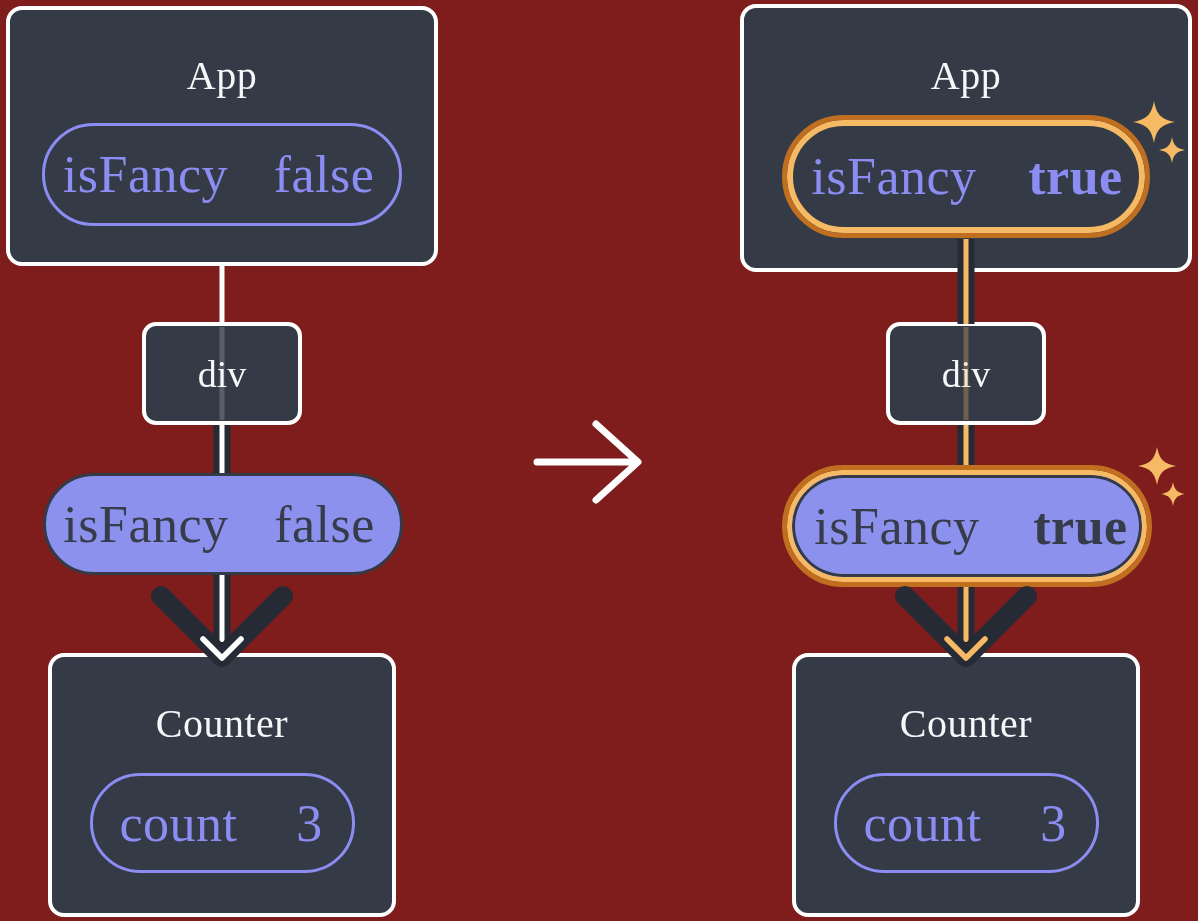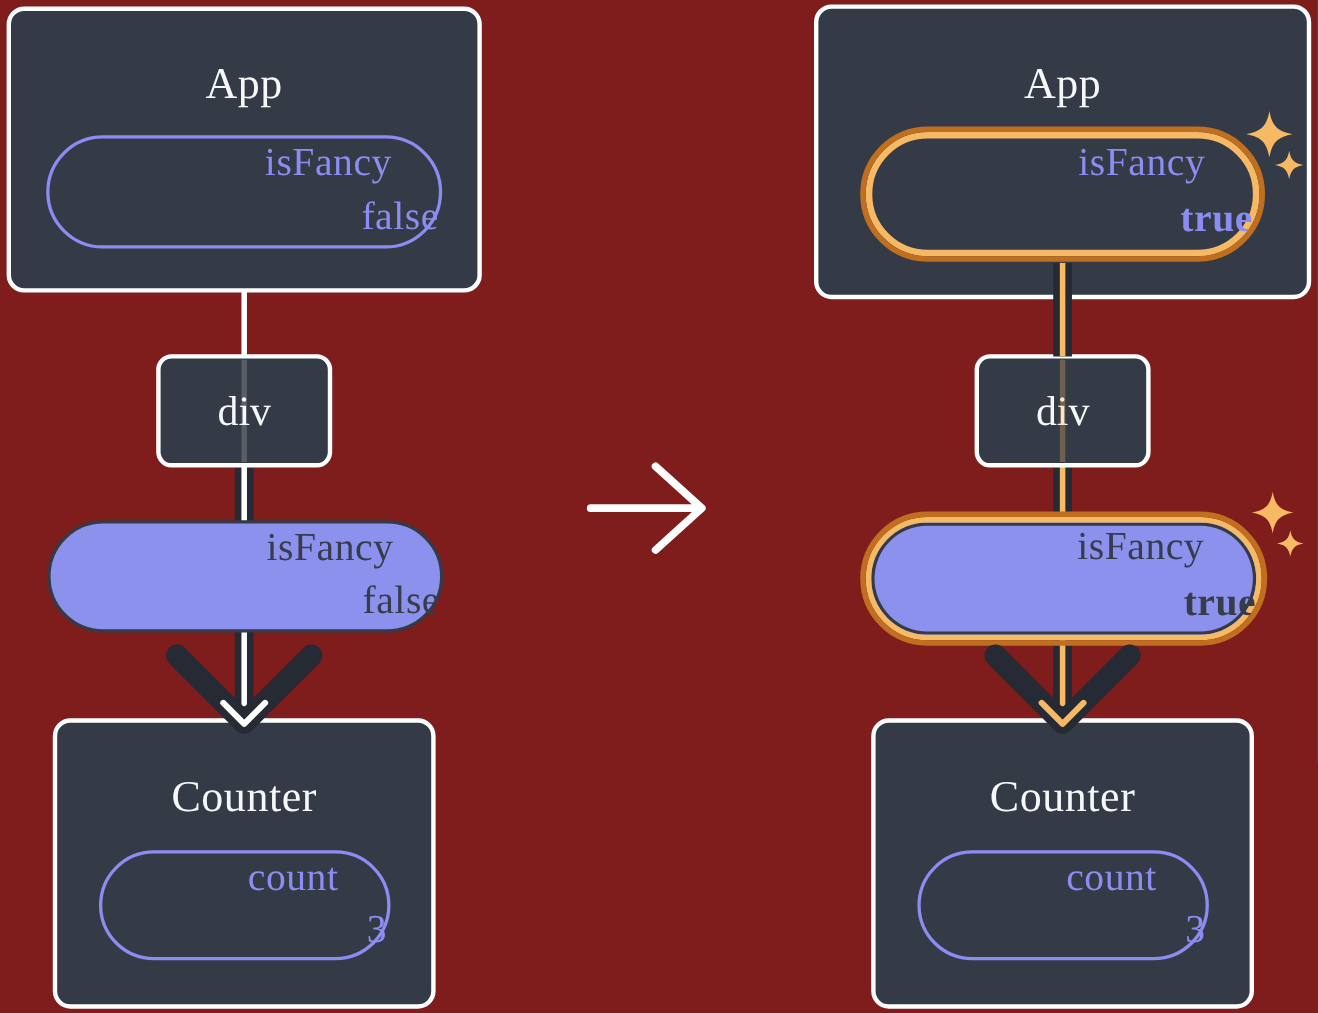--- a/index.html
+++ b/index.html
@@ -4,22 +4,22 @@
 <style>
   html,body{margin:0;padding:0;background:#4C6872;}
   #stage{position:relative;width:1198px;height:921px;background:#7f1d1d;overflow:hidden;
          font-family:Liberation Serif, serif;}
   svg.layer{position:absolute;left:0;top:0;pointer-events:none;}
   #lines-behind{z-index:0;}
   #lines-front{z-index:2;}
   .tree{position:absolute;inset:0;}
   .box{position:absolute;box-sizing:border-box;background:#343A46;border:4px solid #FFFFFF;z-index:1;}
   .title{position:absolute;z-index:1;color:#F6F7F9;font-size:40px;text-align:center;letter-spacing:0.5px;}
-  .pill{position:absolute;box-sizing:border-box;display:flex;align-items:flex-end;z-index:1;
-        font-size:36px;letter-spacing:0.5px;flex-direction:column;}
+  .pill{position:absolute;box-sizing:border-box;display:flex;align-items:center;z-index:1;
+        font-size:52px;letter-spacing:0.5px;}
   .pill .cell{display:flex;align-items:center;justify-content:center;}
   .pill .divider{width:3px;}
   .outline-pill{border:3px solid #8B8DF2;color:#8B8DF2;background:transparent;}
   .outline-pill .divider{background:#8B8DF2;}
   .filled-pill{background:#8D91EE;border:3px solid #343A46;color:#363C49;}
   .filled-pill .divider{background:#343A46;}
   .ring-pill-outline{border:6px solid #F6BA64;outline:5px solid #C06E20;color:#8B8DF2;background:transparent;}
   .ring-pill-outline .divider{background:#F6BA64;}
   .ring-pill-filled{background:#8D91EE;border:5px solid #F6BA64;outline:5px solid #C06E20;
                     box-shadow:inset 0 0 0 3px #343A46;color:#363C49;}

